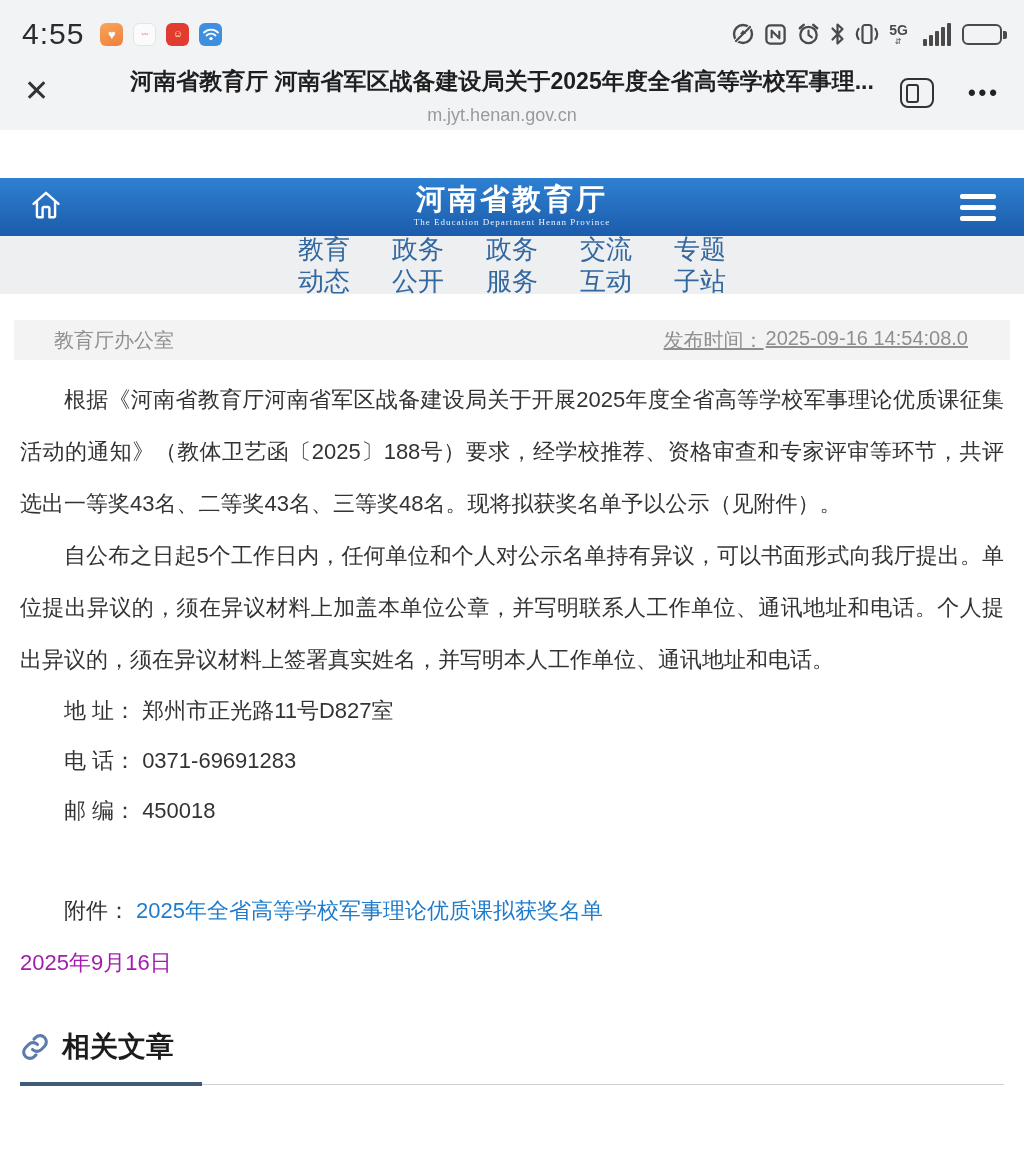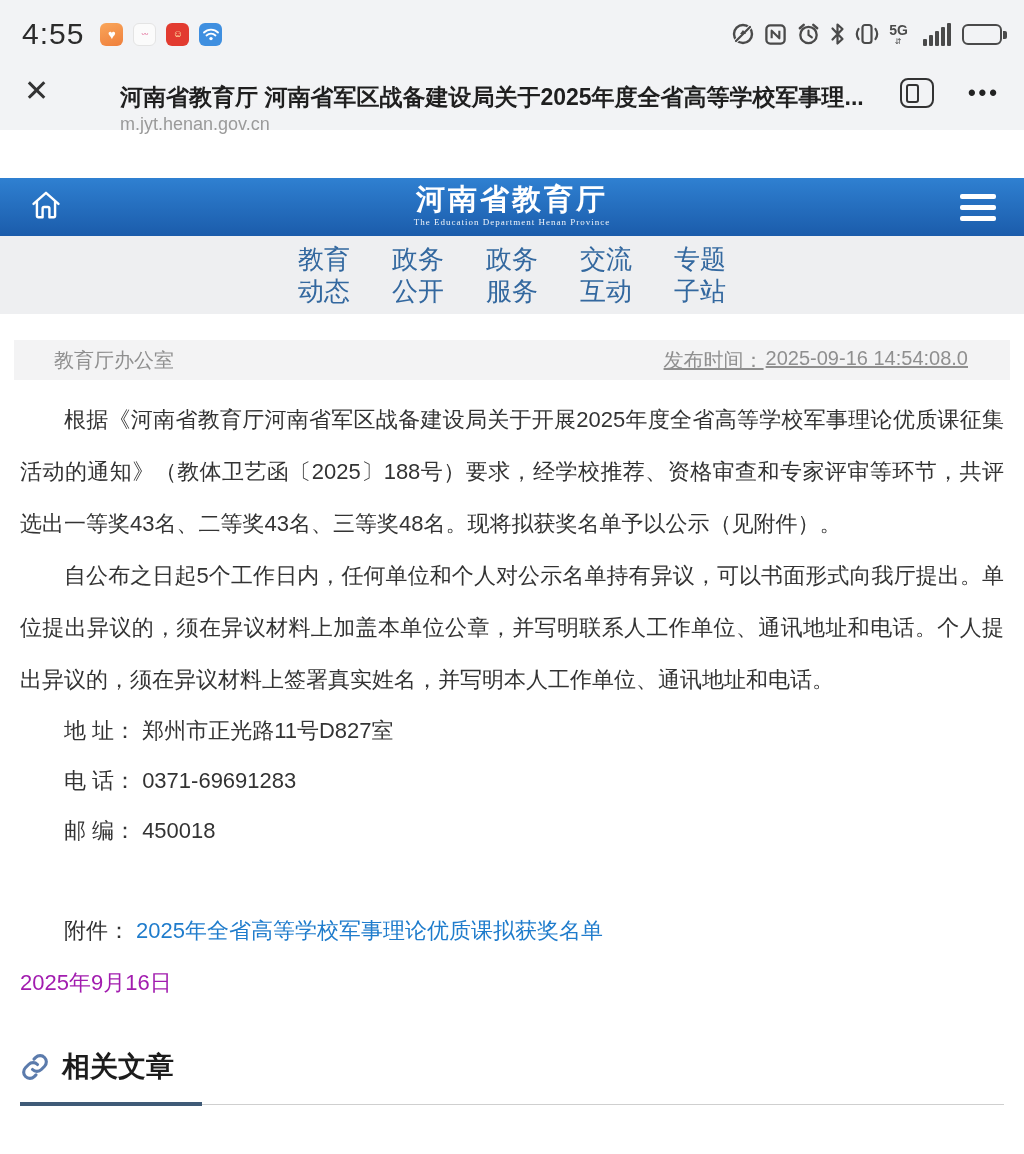--- a/index.html
+++ b/index.html
@@ -28,24 +28,24 @@
   .battery { width:40px; height:21px; border:2.5px solid #4a4a4a; border-radius:6px;
              position:relative; padding:2px; margin-left:2px; }
   .battery .fill { height:100%; width:86%; background:#4a4a4a; border-radius:3px; }
   .battery .nub { position:absolute; right:-7px; top:5px; width:4px; height:8px;
                   background:#4a4a4a; border-radius:0 2px 2px 0; }
 
   
   .toolbar { height:68px; background:#f2f3f5; position:relative; }
   .tb-close { position:absolute; left:24px; top:14px; font-size:30px; color:#333;
               line-height:1; cursor:default; font-weight:300; }
-  .tb-center { position:absolute; left:120px; right:140px; top:20px; }
+  .tb-center { position:absolute; left:120px; right:140px; top:4px; text-align:center; }
   .tb-title { font-size:23px; font-weight:600; color:#1f1f1f; white-space:nowrap;
               overflow:hidden; }
-  .tb-url { font-size:18px; color:#9a9a9a; margin-top:1px; }
+  .tb-url { font-size:18px; color:#9a9a9a; margin-top:8px; }
   .tb-window { position:absolute; right:90px; top:16px; width:34px; height:30px;
                border:2.5px solid #333; border-radius:8px; display:flex; align-items:center; }
   .tb-window i { width:13px; height:19px; border:2.5px solid #333; border-radius:3px;
                  margin-left:4px; display:block; }
   .tb-more { position:absolute; right:24px; top:18px; font-size:22px; letter-spacing:3px;
              color:#222; font-weight:700; }
 
   
   .site-header { height:58px; background:linear-gradient(180deg,#2f80d1 0%,#1b5cab 100%);
                  display:flex; align-items:center; justify-content:space-between;
@@ -53,21 +53,21 @@
   .sh-center { position:absolute; left:0; right:0; top:6px; text-align:center; color:#fff; }
   .sh-title { font-family:"Liberation Serif", serif; font-weight:700; font-size:29px;
               letter-spacing:3px; line-height:1.1; }
   .sh-sub { font-family:"Liberation Serif", serif; font-size:9px; letter-spacing:1px;
             margin-top:1px; opacity:.92; }
   .hamburger { display:flex; flex-direction:column; gap:6px; z-index:2; }
   .hamburger i { width:36px; height:5px; background:#fff; border-radius:2px; display:block; }
   .home-btn { z-index:2; }
 
   
-  .quicknav { height:78px; background:#eeeff1; display:flex; align-items:center;
+  .quicknav { height:58px; background:#eeeff1; display:flex; align-items:center;
               justify-content:center; gap:42px; }
   .qn-item { color:#33689f; font-size:26px; line-height:1.25; text-align:center;
              font-weight:500; }
 
   
   .article { background:#fff; }
   .art-title { text-align:center; font-size:29px; font-weight:700; color:#1c1c1c;
                line-height:46px; margin-top:26px; }
   .meta-bar { margin:26px 14px 0 14px; height:40px; background:#f3f3f4;
               display:flex; align-items:center; justify-content:space-between;

